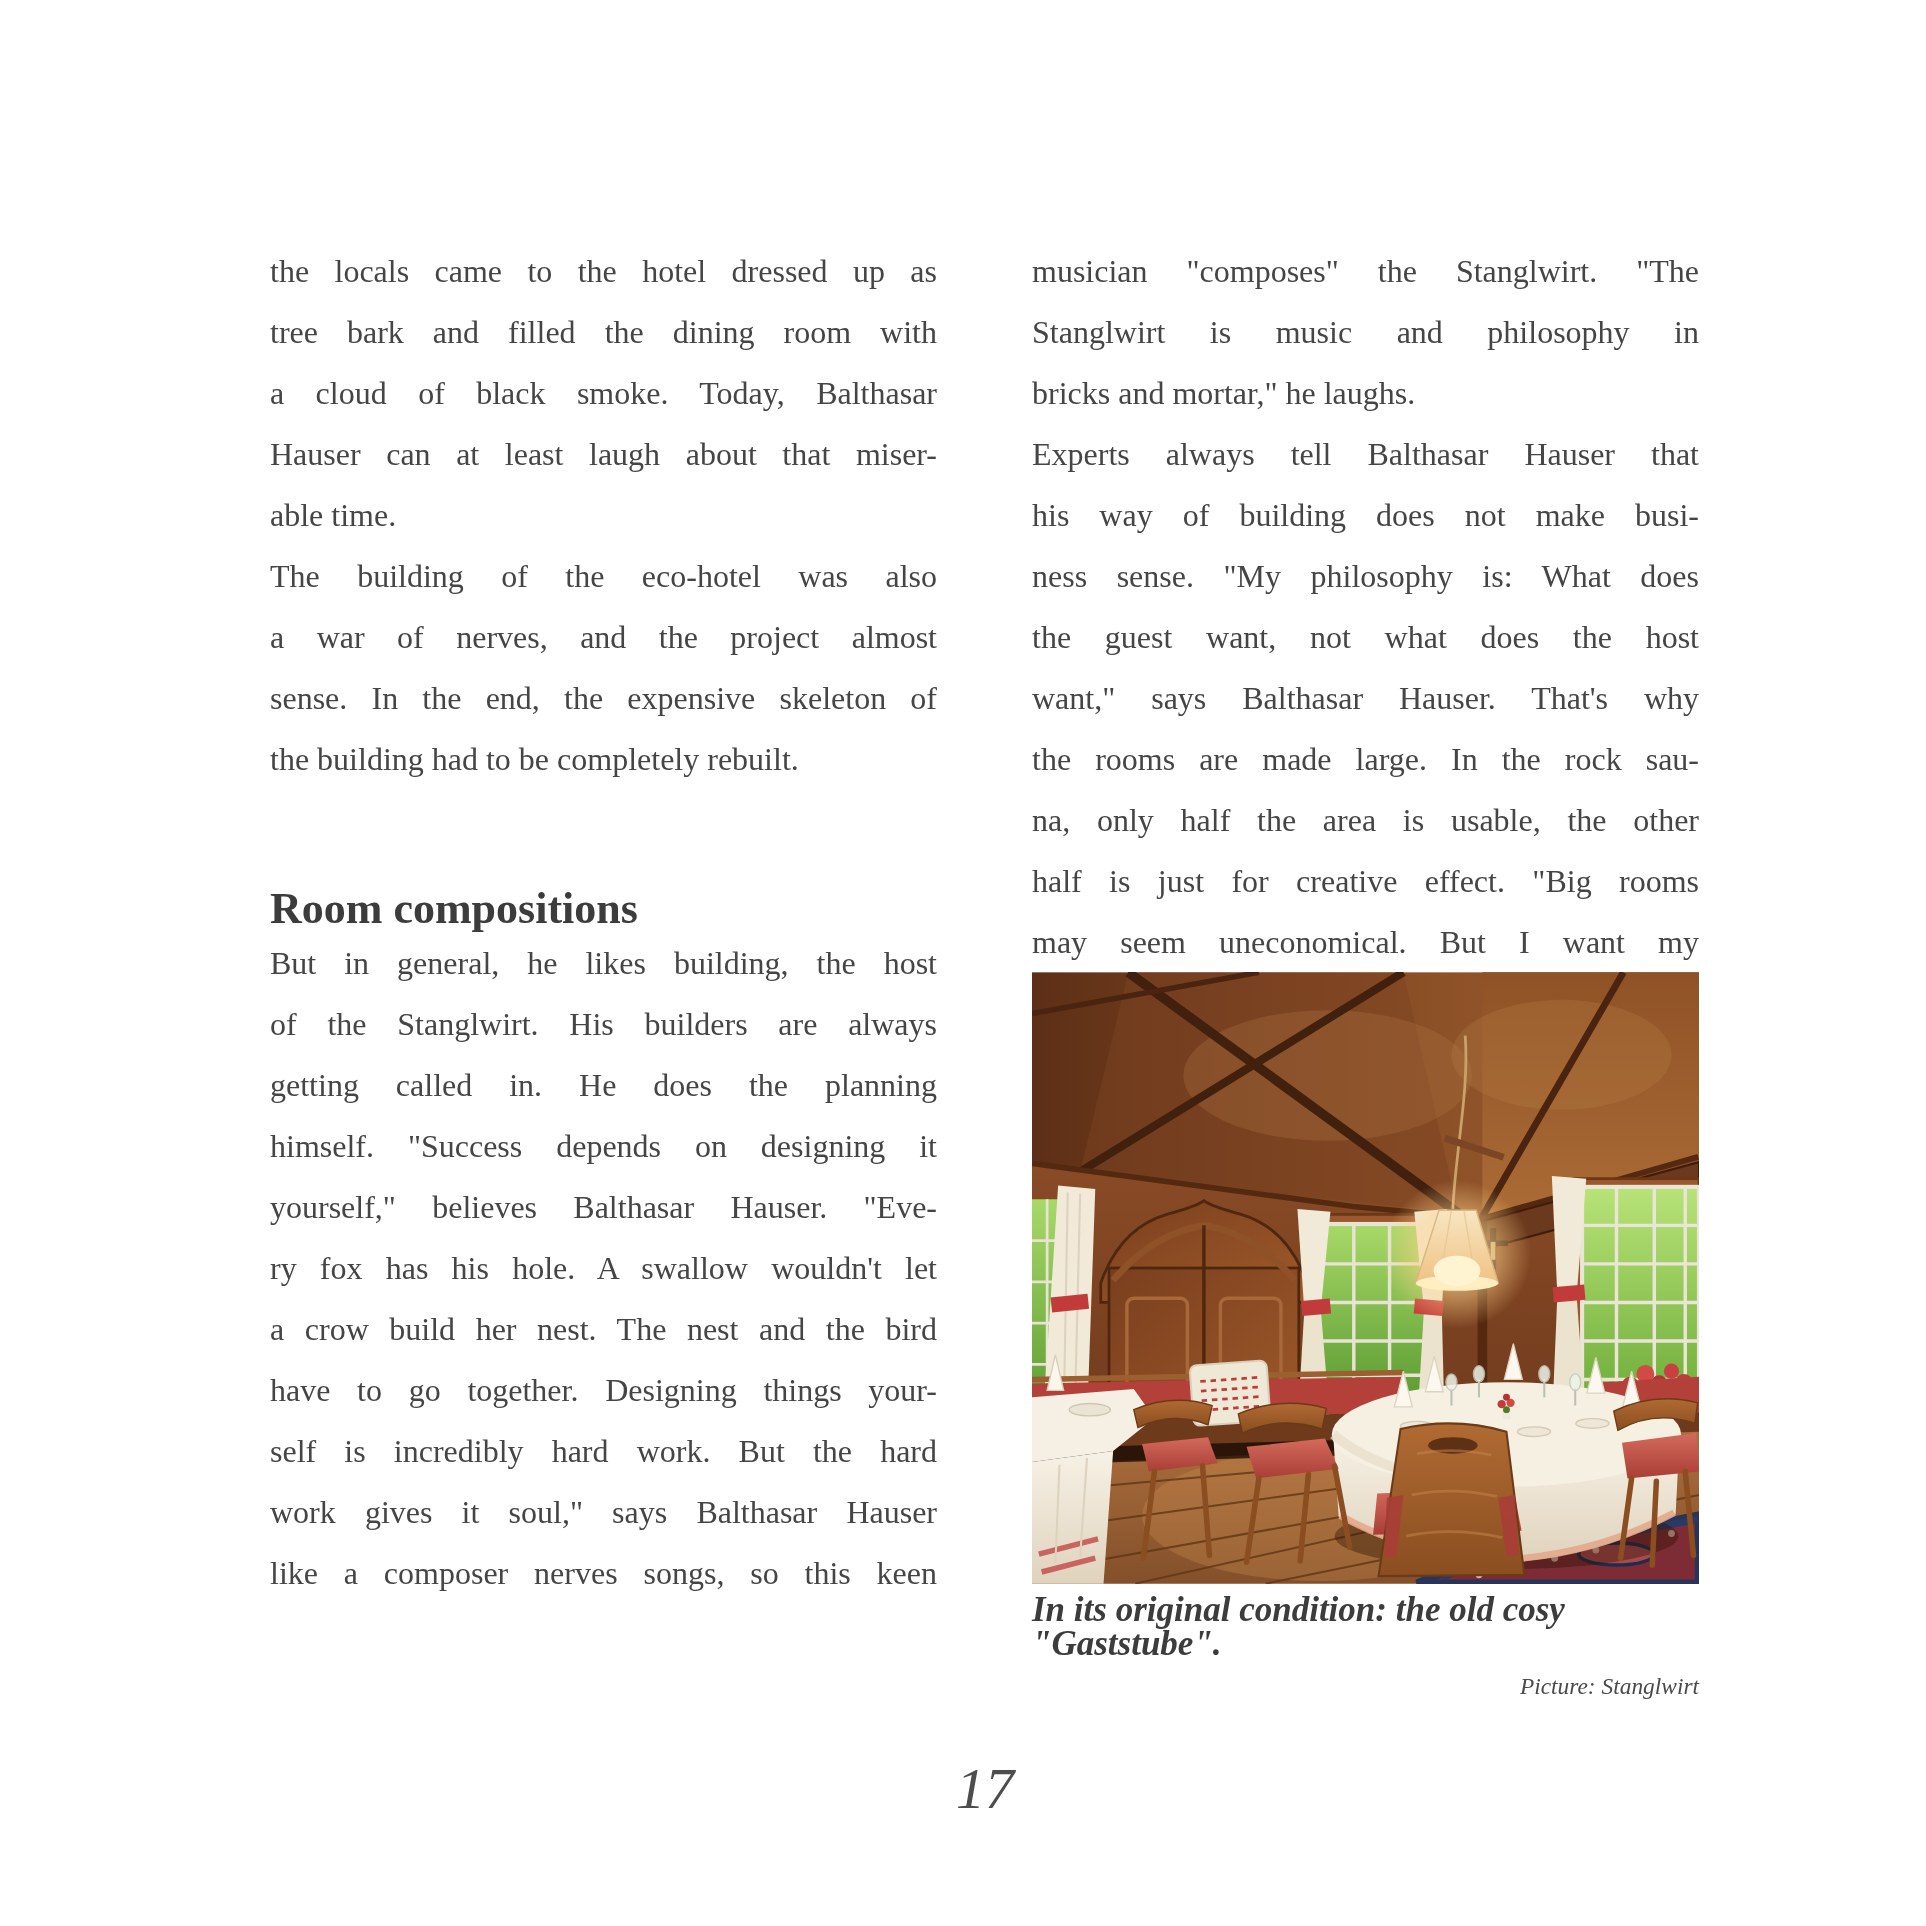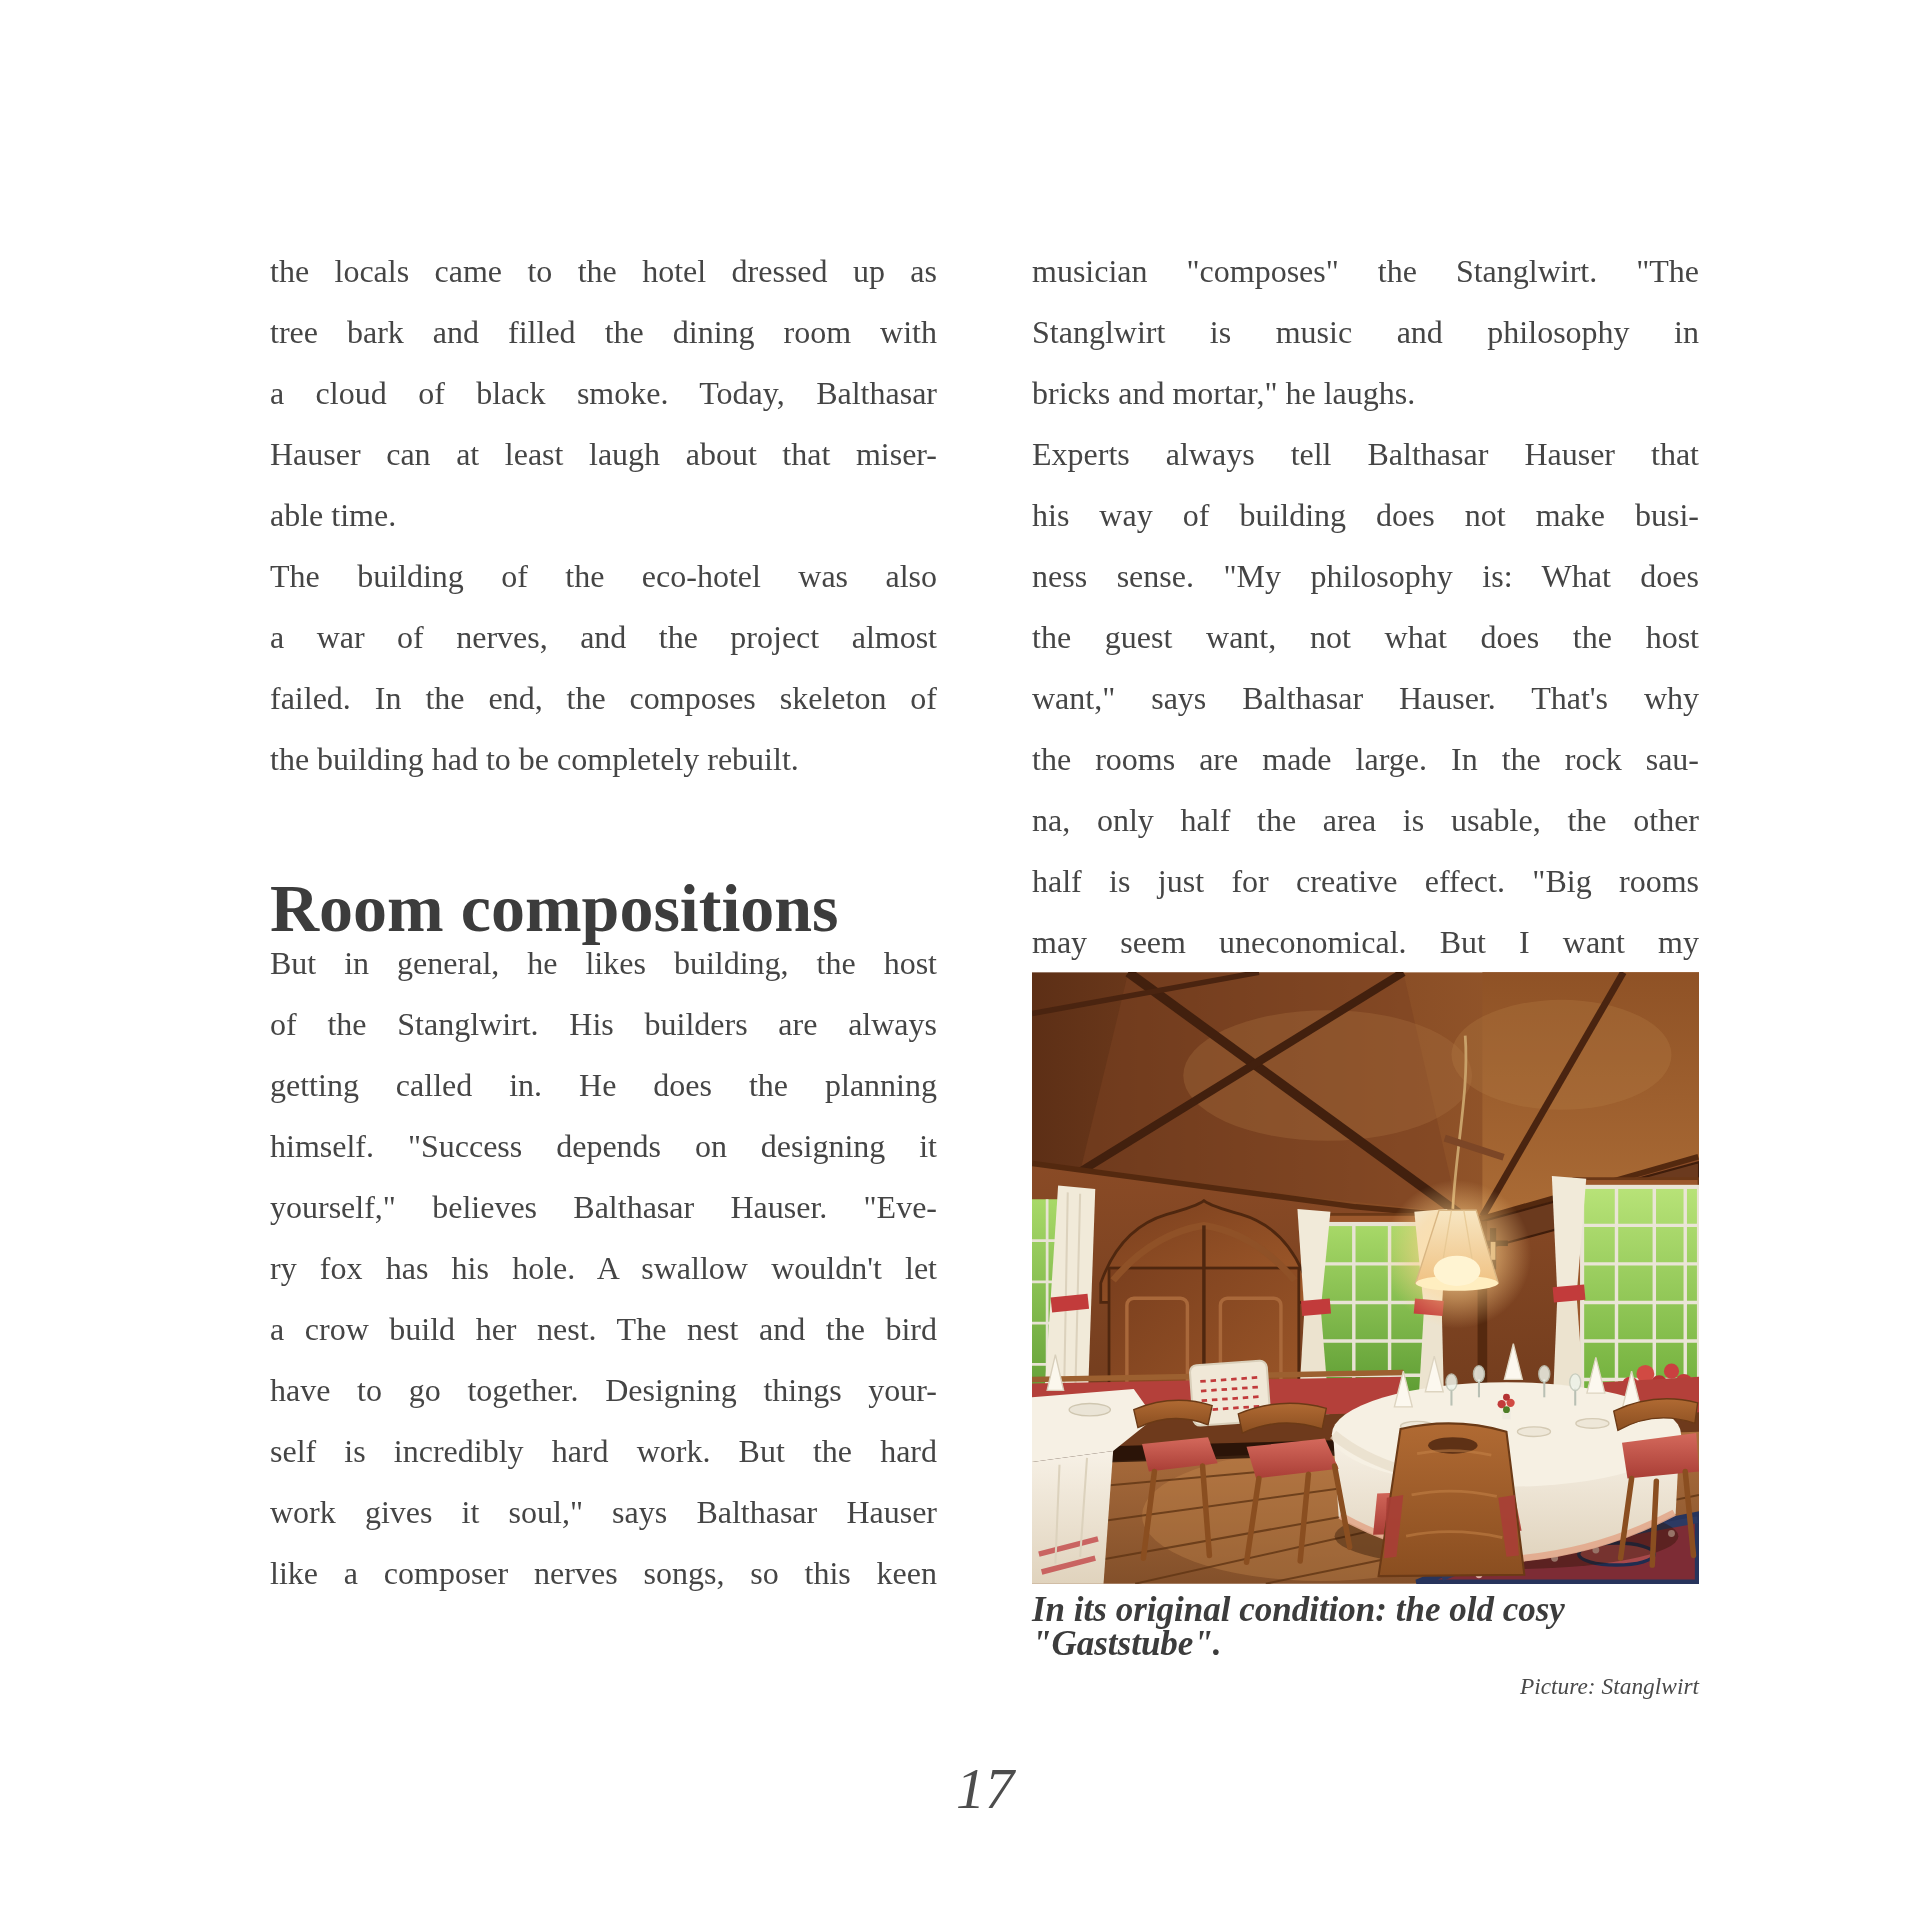--- a/index.html
+++ b/index.html
@@ -1,21 +1,21 @@
 <!DOCTYPE html>
 <html style="font-size:11px"><head>
 <meta charset="utf-8">
 <style>
   html,body{margin:0;padding:0;background:#ffffff;}
   .page{position:relative;width:1926px;height:1926px;background:#ffffff;overflow:hidden;
         font-family:"Liberation Serif",serif;color:#454545;margin-left:22px;}
   .col{position:absolute;}
   .line{font-size:32px;line-height:61px;text-align:justify;text-align-last:justify;color:#454545;}
   .line.pend{text-align-last:left;}
-  .heading{position:absolute;left:248px;top:881px;width:667px;font-size:68px;line-height:55px;
+  .heading{position:absolute;left:248px;top:881px;width:667px;font-size:44px;line-height:55px;
            font-weight:bold;color:#3c3c3c;}
   #intro-left{left:248px;top:241px;width:667px;}
   #body-left{left:248px;top:933px;width:667px;}
   #body-right{left:1010px;top:241px;width:667px;}
   figure.photo{position:absolute;left:1010px;top:972px;width:667px;height:612px;margin:0;}
   figure.photo svg{display:block;}
   .figcap{position:absolute;left:1010px;top:1593px;width:667px;}
   .capline{font-size:35px;font-weight:bold;font-style:italic;color:#3c3c3c;line-height:34px;}
   .credit{font-size:23.4px;font-style:italic;color:#4a4a4a;text-align:right;margin-top:12.4px;line-height:27.5px;}
   .pageno{position:absolute;left:0;top:1758px;width:1926px;text-align:center;
@@ -27,21 +27,21 @@
 <div class="page">
 
   <div id="intro-left" class="col">
       <div class="line">the locals came to the hotel dressed up as</div>
       <div class="line">tree bark and filled the dining room with</div>
       <div class="line">a cloud of black smoke. Today, Balthasar</div>
       <div class="line">Hauser can at least laugh about that miser-</div>
       <div class="line pend">able time.</div>
       <div class="line">The building of the eco-hotel was also</div>
       <div class="line">a war of nerves, and the project almost</div>
-      <div class="line">failed. In the end, the composes skeleton of</div>
+      <div class="line">sense. In the end, the expensive skeleton of</div>
       <div class="line pend">the building had to be completely rebuilt.</div>
     </div>
 
   <div class="heading">Room compositions</div>
 
   <div id="body-left" class="col">
       <div class="line">But in general, he likes building, the host</div>
       <div class="line">of the Stanglwirt. His builders are always</div>
       <div class="line">getting called in. He does the planning</div>
       <div class="line">himself. "Success depends on designing it</div>

